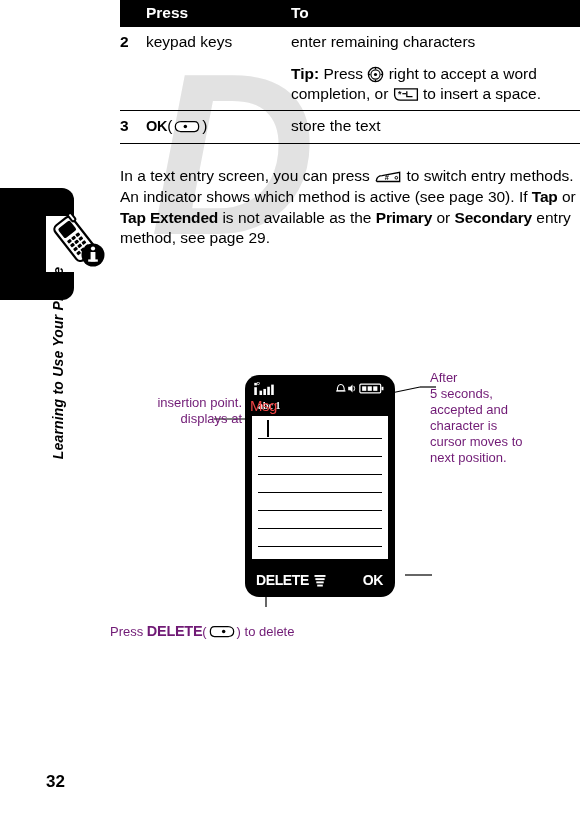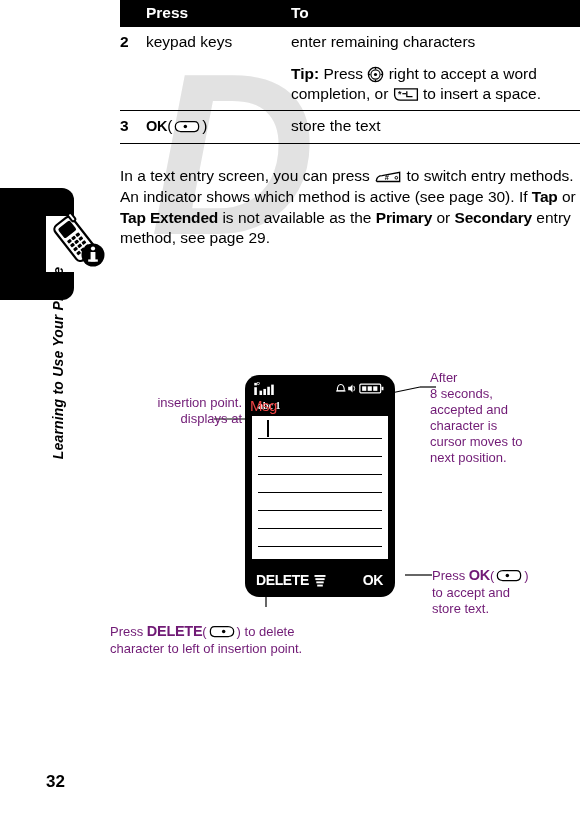--- a/index.html
+++ b/index.html
@@ -527,44 +527,32 @@
     </div>
   </div>
 
   <div class="callout co-left">
     <div>insertion point.</div>
     <div>displays at</div>
   </div>
 
   <div class="callout co-right-top">
     <div>After</div>
-    <div>8 seconds,</div>
+    <div>5 seconds,</div>
     <div>accepted and</div>
     <div>character is</div>
     <div>cursor moves to</div>
     <div>next position.</div>
   </div>
 
-  <div class="callout co-right-bottom">
-    <div>
-      <span>Press</span>
-      <span class="mono-key">OK</span><span>(</span><svg class="glyph glyph-softR" viewBox="0 0 34 18">
-          <path d="M3 9 Q3 3.5 10 3 L26 3 Q31 3 31 9 Q31 15 26 15 L9 15 Q3 14.5 3 9 Z" fill="#fff" stroke="#000" stroke-width="1.5"></path>
-          <circle cx="15" cy="9" r="2.1" fill="#000"></circle>
-        </svg><span>)</span>
-    </div>
-    <div>to accept and</div>
-    <div>store text.</div>
-  </div>
 
   <div class="callout co-bottom">
     <div>
       <span>Press</span>
       <span class="mono-key">DELETE</span><span>(</span><svg class="glyph glyph-softL" viewBox="0 0 34 18">
           <path d="M31 9 Q31 3.5 24 3 L8 3 Q3 3 3 9 Q3 15 8 15 L25 15 Q31 14.5 31 9 Z" fill="#fff" stroke="#000" stroke-width="1.5"></path>
           <circle cx="19" cy="9" r="2.1" fill="#000"></circle>
         </svg><span>)</span>
       <span>to delete</span>
     </div>
-    <div class="l2">character to left of insertion point.</div>
   </div>
 
 </div>
 
 </body></html>

